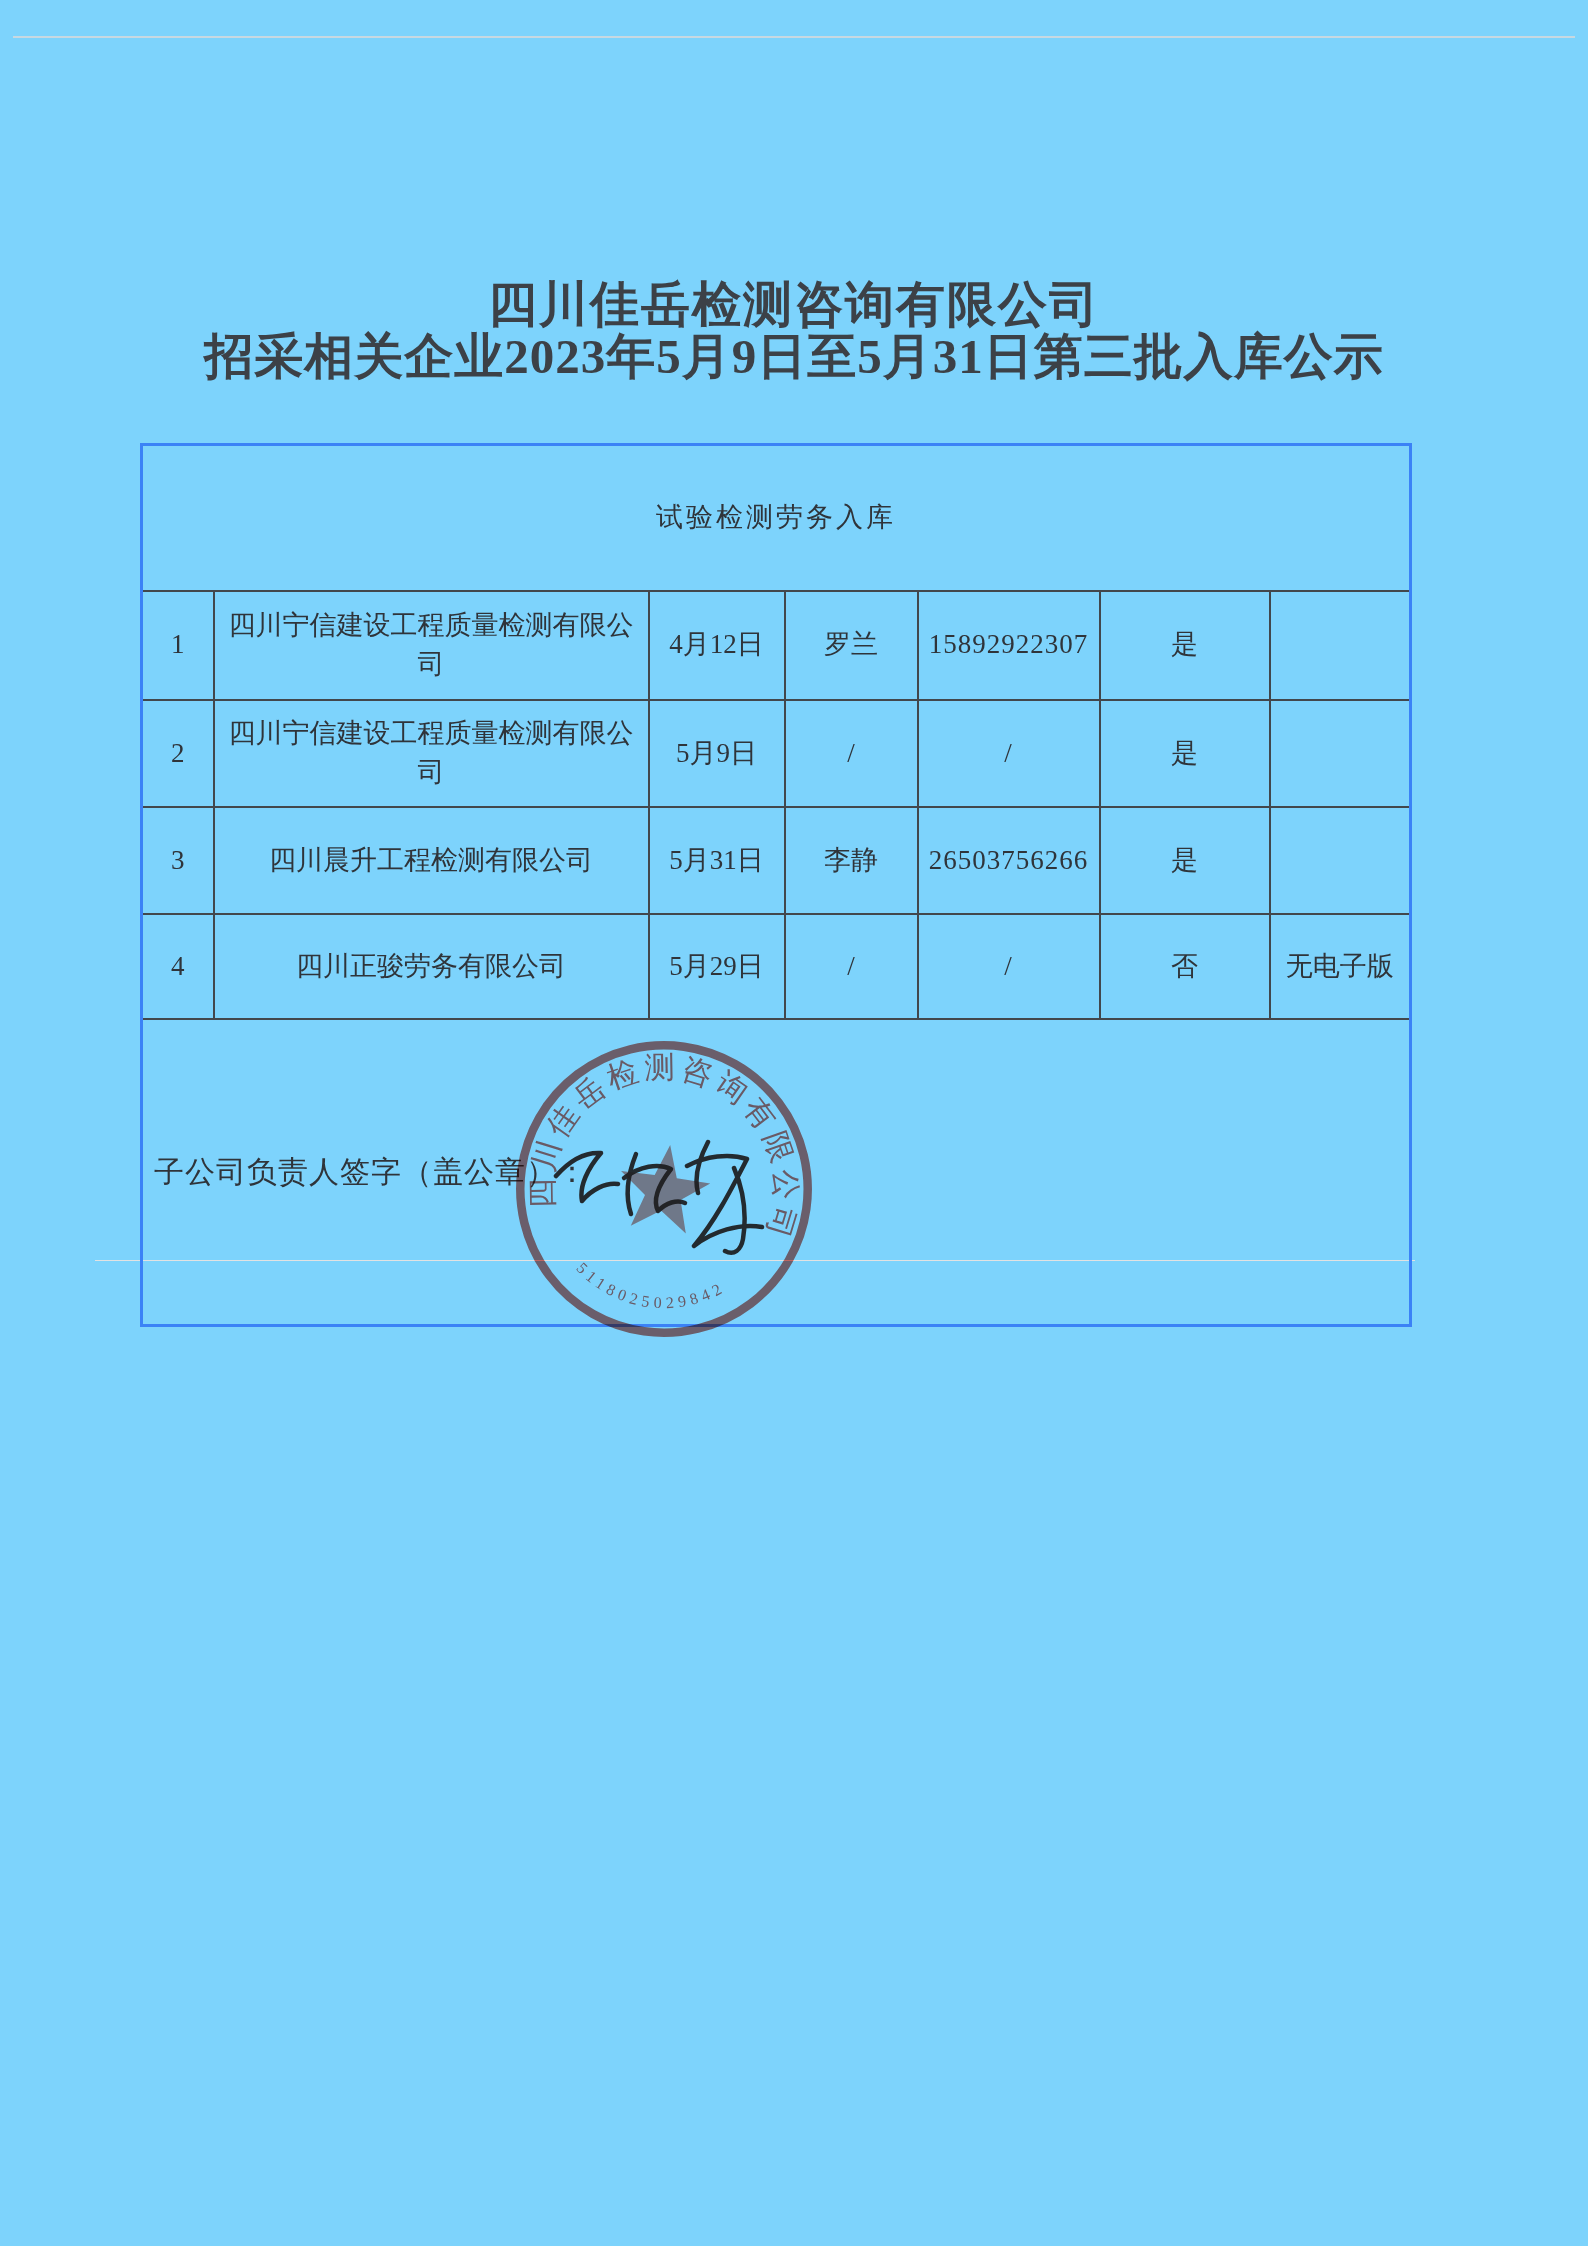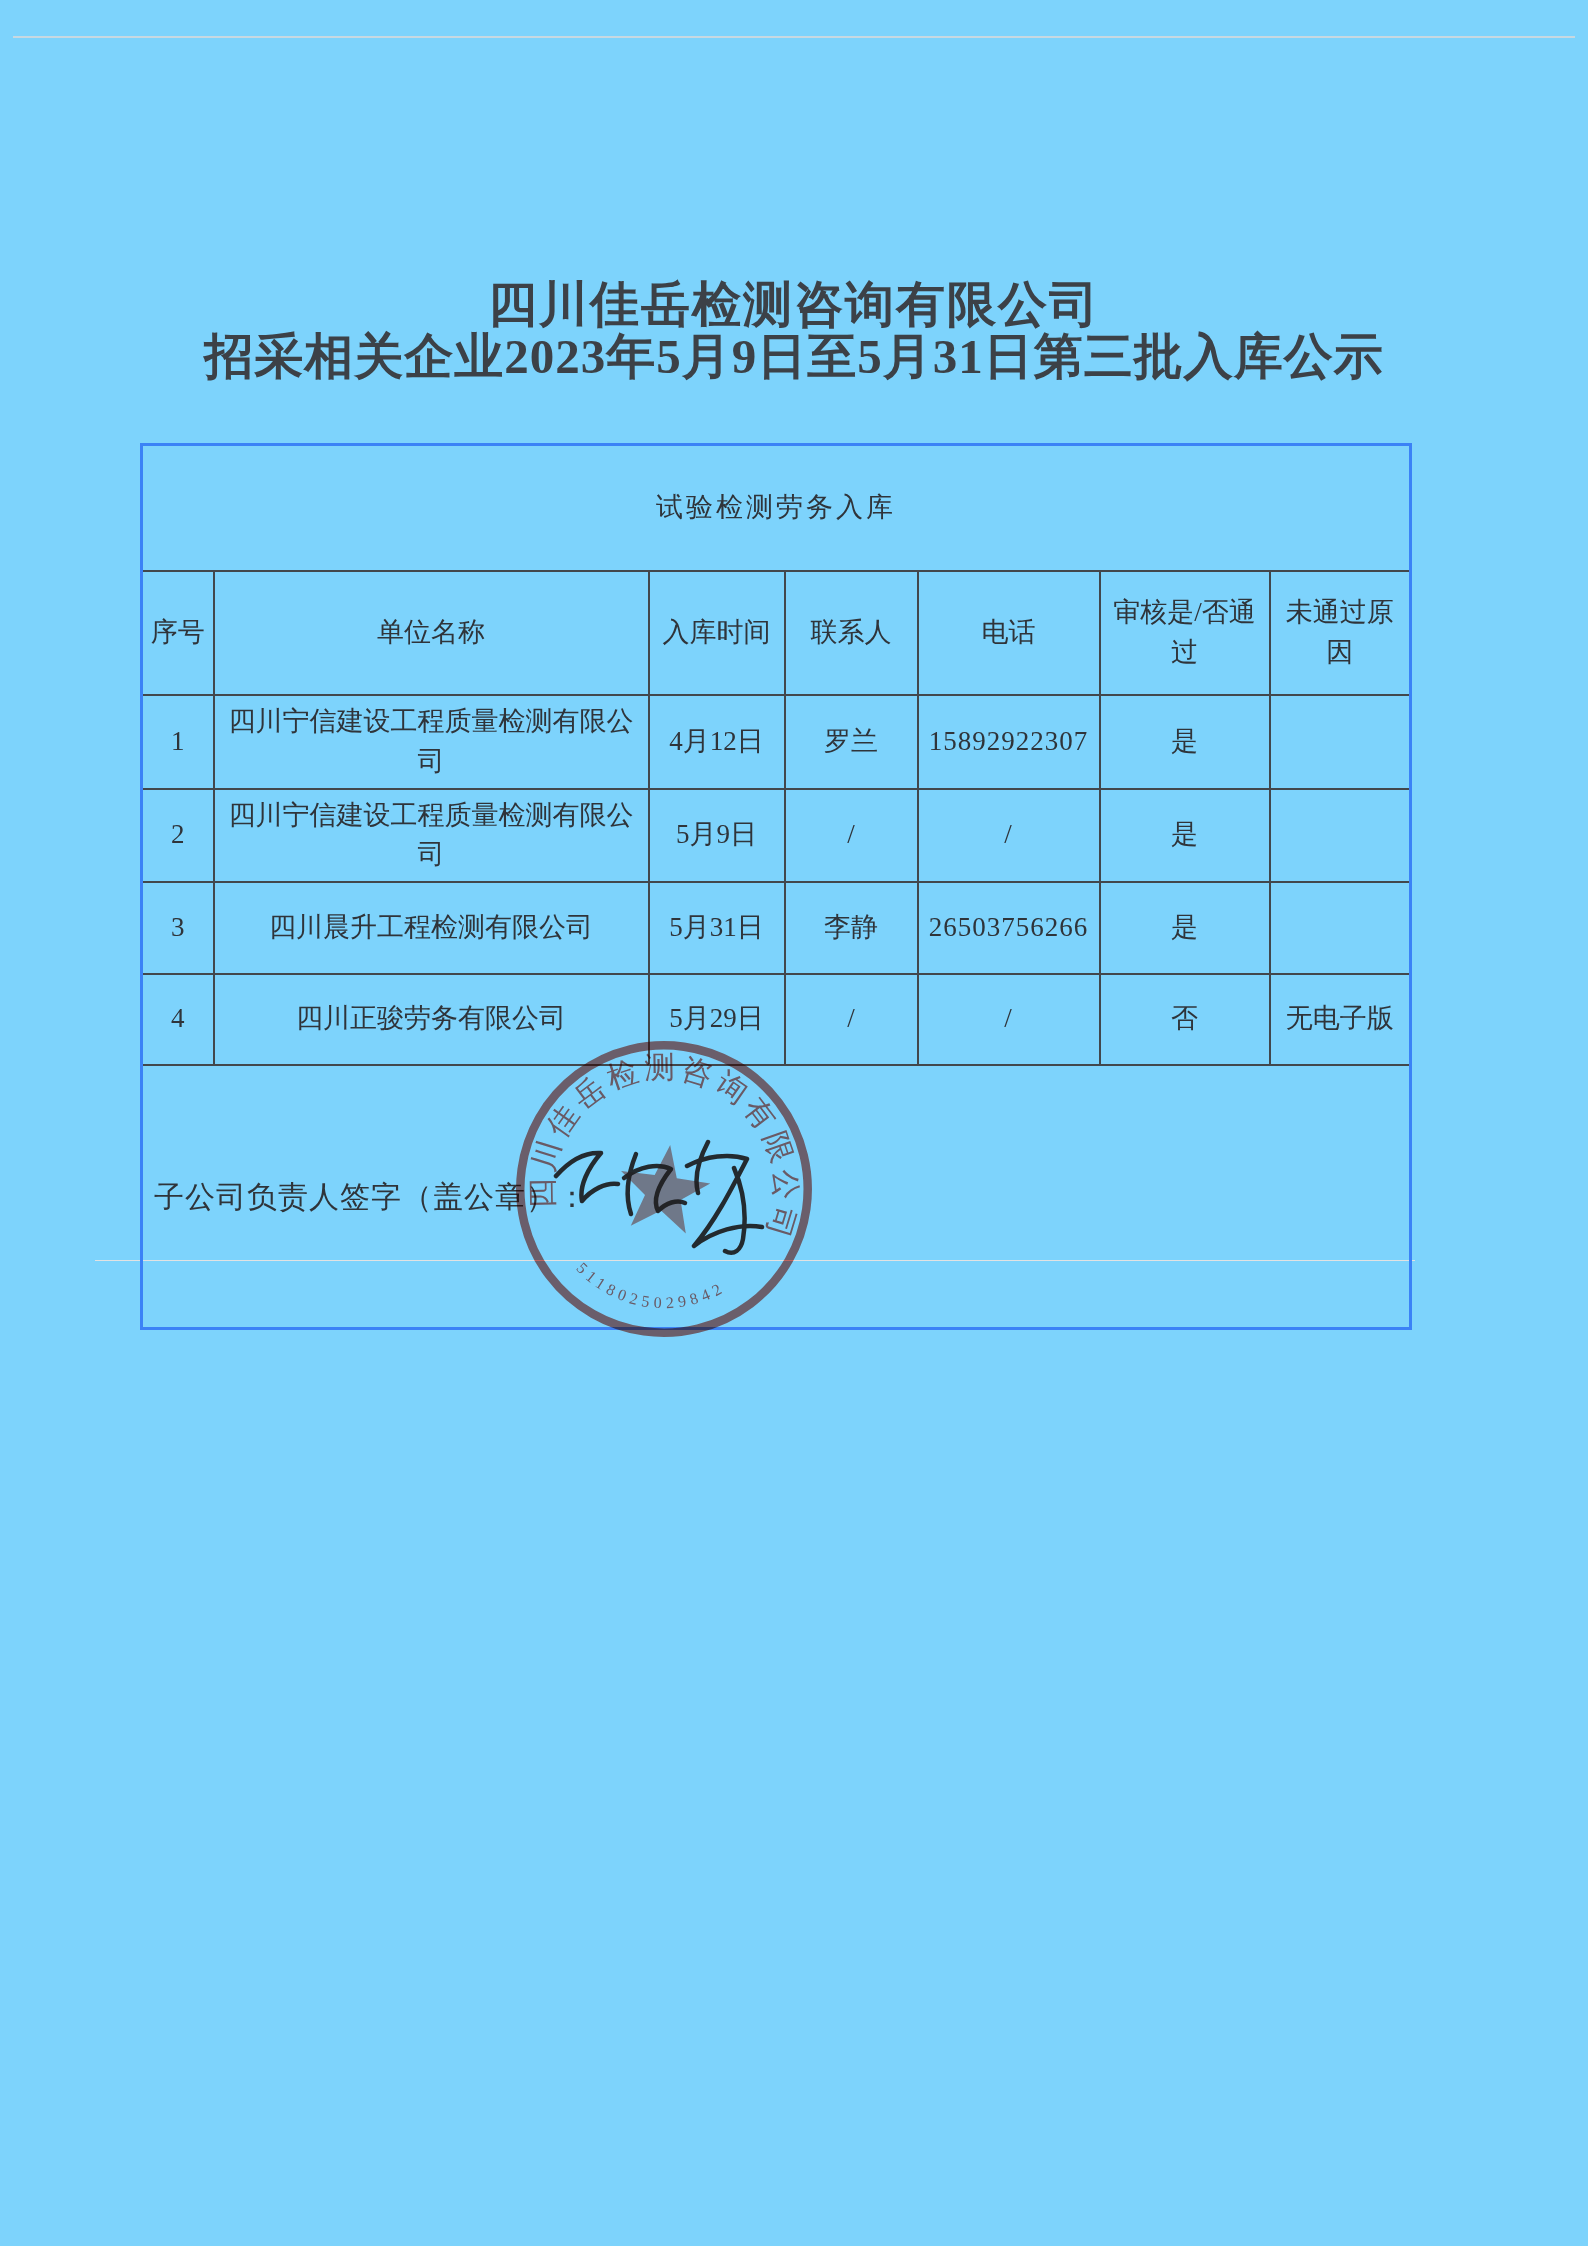--- a/index.html
+++ b/index.html
@@ -99,29 +99,20 @@
         <col style="width:136px">
       <col style="width:133px">
         <col style="width:182px">
         <col style="width:170px">
         <col style="width:141px">
     </colgroup>
     <tbody>
         <tr style="height:126px">
       <td colspan="7" class="section-title">试验检测劳务入库</td>
     </tr>
-    <tr style="height:124px">
-      <td class="head">序号</td>
-      <td class="head">单位名称</td>
-      <td class="head">入库时间</td>
-      <td class="head">联系人</td>
-      <td class="head">电话</td>
-      <td class="head">审核是/否通过</td>
-      <td class="head">未通过原因</td>
-    </tr>
     <tr style="height:94px">
       <td class="rowno">1</td>
       <td class="company">四川宁信建设工程质量检测有限公司</td>
       <td>4月12日</td>
       <td>罗兰</td>
       <td class="phone">15892922307</td>
       <td>是</td>
       <td></td>
     </tr>
     <tr style="height:93px">

